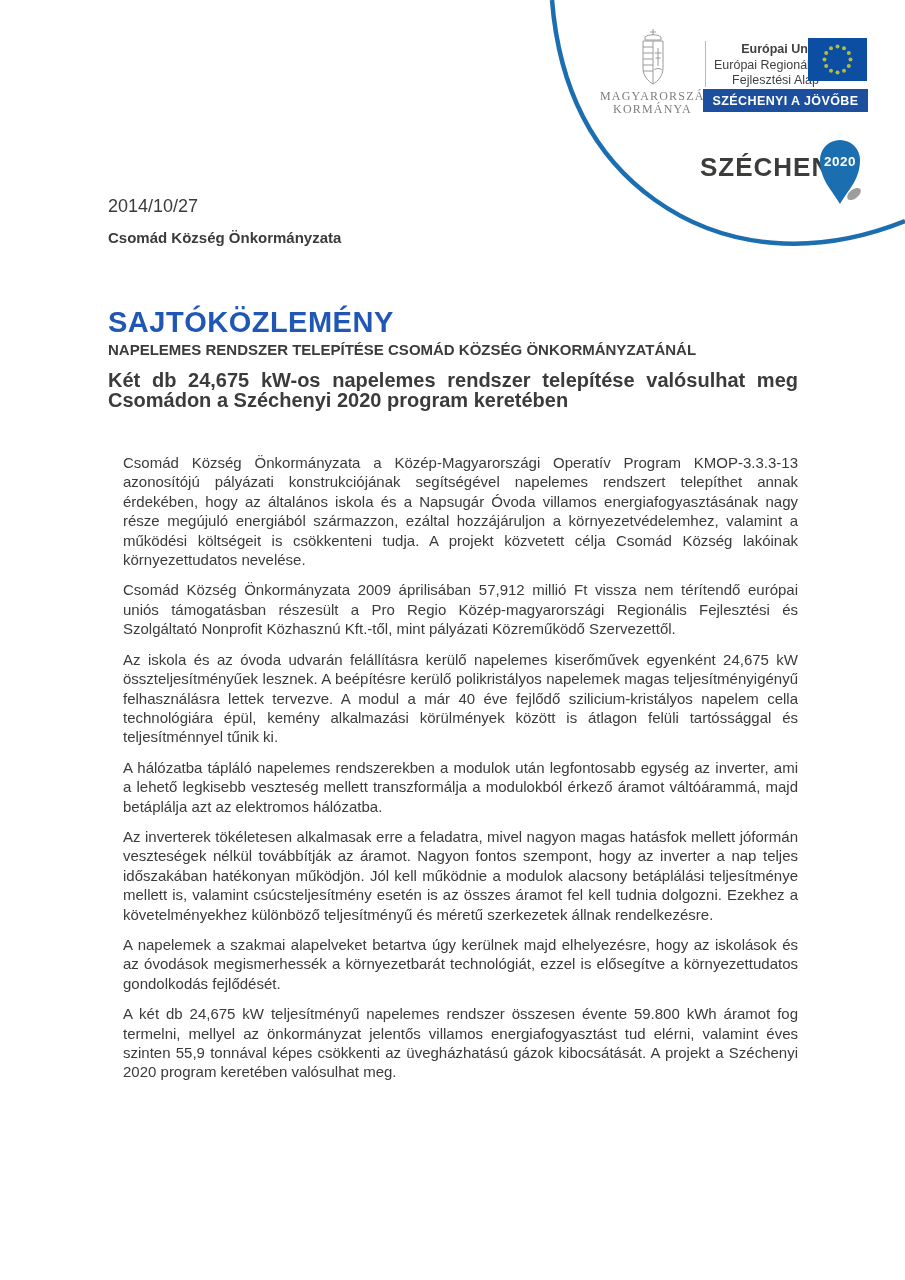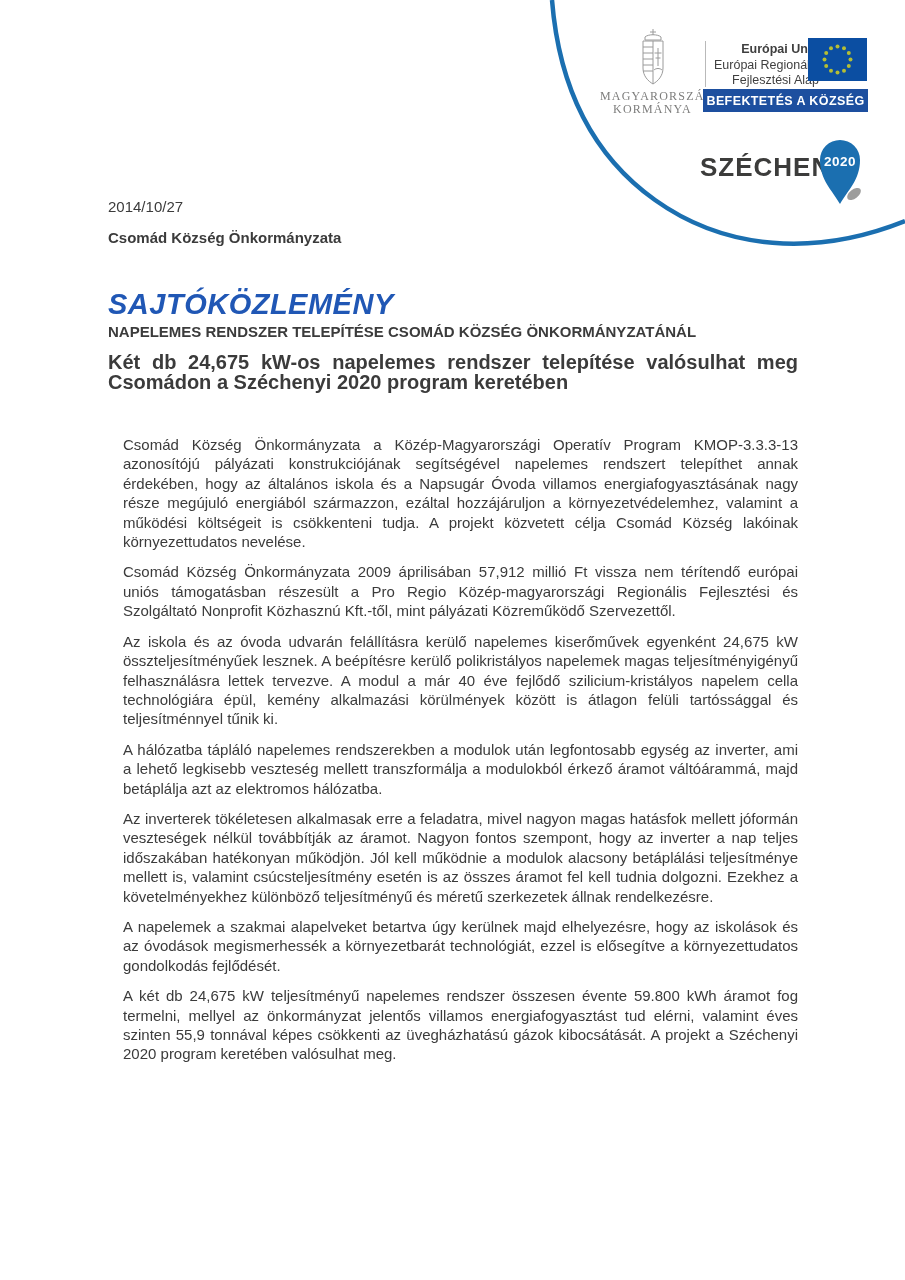--- a/index.html
+++ b/index.html
@@ -52,28 +52,27 @@
     font-weight:bold;font-size:26px;letter-spacing:1px;
   }
   .pin-svg{position:absolute;right:0;top:0;display:block;}
 
   
   .content{
     position:absolute;left:108px;top:197px;width:690px;
     color:var(--text-dark);
     font-size:15px;line-height:19.4px;
   }
-  .date{font-size:15px;}
+  .date{font-size:18px;}
   .org{font-weight:bold;margin-top:12px;}
   .doc-title{
     color:var(--title-blue);
     font-size:29px;line-height:32px;font-weight:bold;
     letter-spacing:.5px;
-    margin-top:40px;
-    font-style:italic;
+    margin-top:58px;
   }
   .doc-subtitle{font-weight:bold;font-size:15px;margin-top:2px;}
   .lead{font-weight:bold;font-size:20px;margin-top:12px;text-align:justify;}
   .body-paragraphs p{text-align:justify;margin-top:11px;margin-left:15px;}
   .body-paragraphs p:first-child{margin-top:43px;}
 </style>
 </head>
 <body>
 
 <div class="page">
@@ -117,21 +116,21 @@
       <circle cx="36" cy="32.8" r="2"></circle>
       <circle cx="29.5" cy="34.5" r="2"></circle>
       <circle cx="23" cy="32.8" r="2"></circle>
       <circle cx="18.2" cy="28" r="2"></circle>
       <circle cx="16.5" cy="21.5" r="2"></circle>
       <circle cx="18.2" cy="15" r="2"></circle>
       <circle cx="23" cy="10.2" r="2"></circle>
     </g>
   </svg>
 
-  <div class="invest-banner">BEFEKTETÉS A KÖZSÉG</div>
+  <div class="invest-banner">SZÉCHENYI A JÖVŐBE</div>
 
   <div class="szechenyi">
     <span class="szechenyi-word">SZÉCHENYI</span>
     <svg class="pin-svg" width="52" height="70" viewBox="0 0 52 70" aria-hidden="true">
       <ellipse cx="36" cy="56" rx="8" ry="4.5" transform="rotate(-38 36 56)" fill="var(--leaf-gray)"></ellipse>
       <path d="M22,66 C14,52 2,42 2,22 A20,20 0 1 1 42,22 C42,42 30,52 22,66 Z" fill="var(--accent-blue)"></path>
       <text x="22" y="28" text-anchor="middle" fill="#ffffff" font-family="Liberation Sans, sans-serif" font-size="13.5" font-weight="bold" letter-spacing="0.5">2020</text>
     </svg>
   </div>
 

